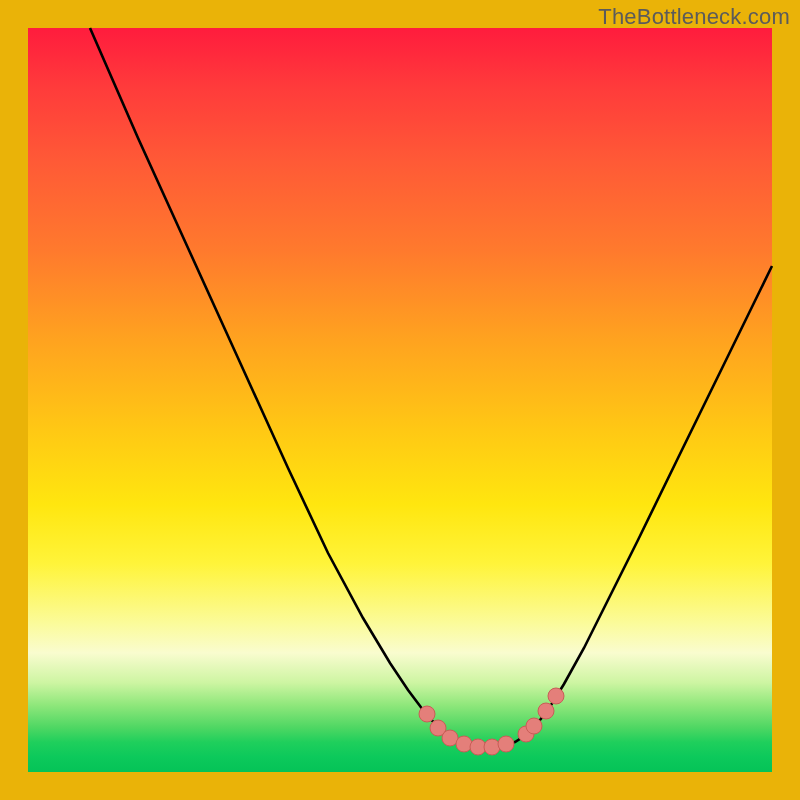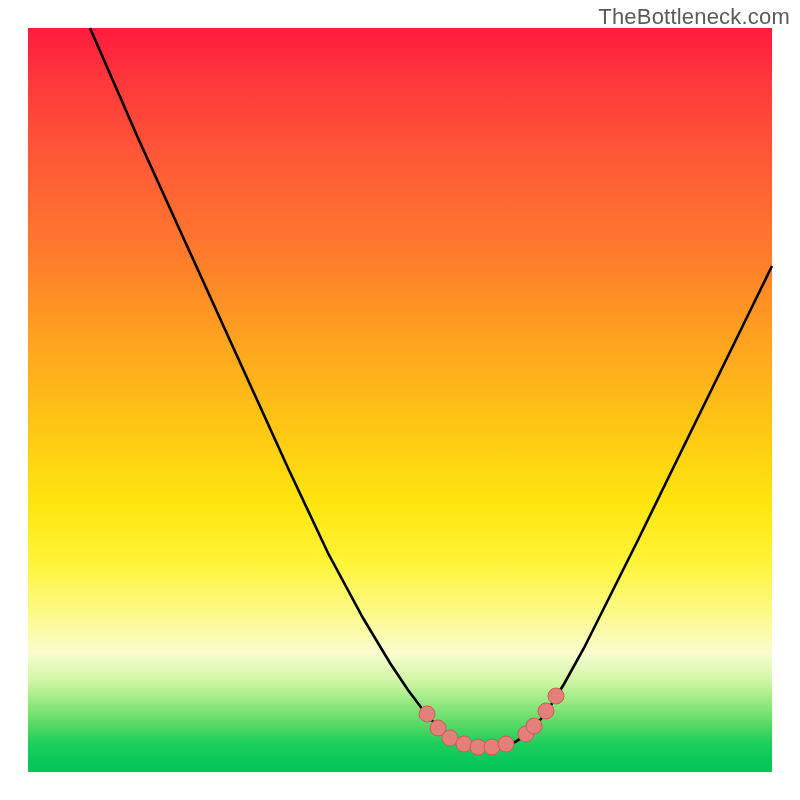--- a/index.html
+++ b/index.html
@@ -10,21 +10,21 @@
     overflow: hidden;
     background: #000;
     font-family: Arial, Helvetica, sans-serif;
   }
   .frame {
     position: absolute;
     left: 0;
     top: 0;
     width: 800px;
     height: 800px;
-    background: #ffffff;
+    background: #eab308;
   }
   .plot {
     position: absolute;
     left: 28px;
     top: 28px;
     width: 744px;
     height: 744px;
     
     background: linear-gradient(
       to bottom,

